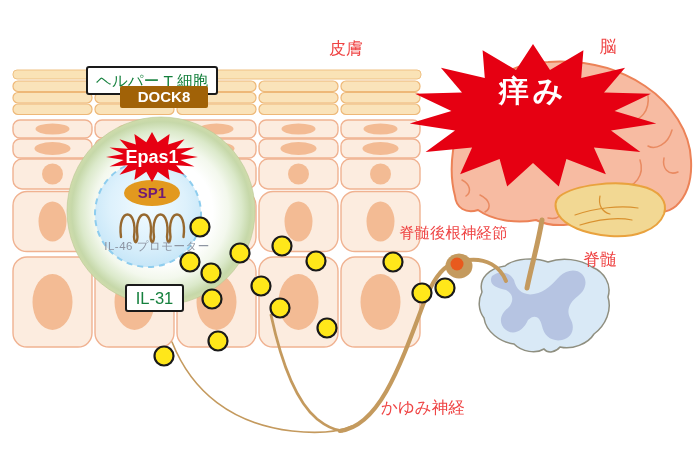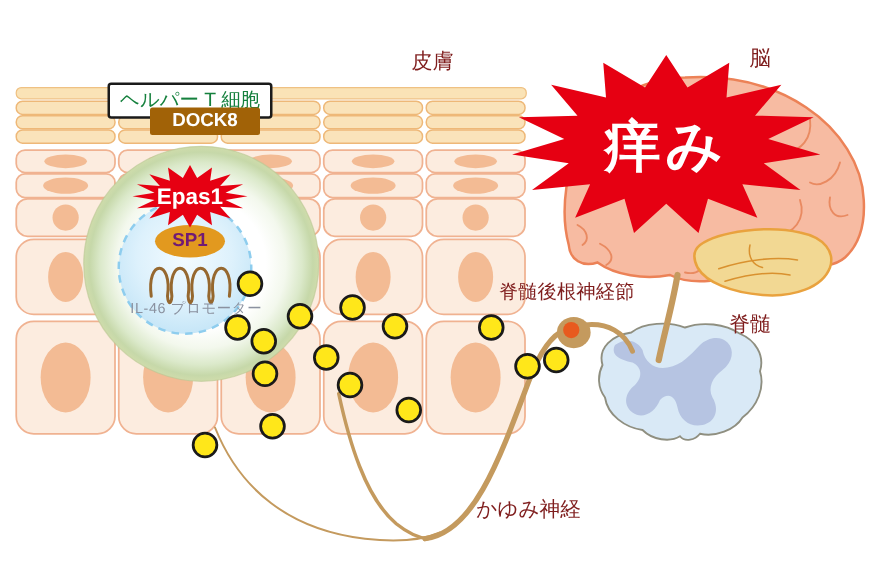--- a/index.html
+++ b/index.html
@@ -1,21 +1,21 @@
 <!DOCTYPE html>
 <html><head>
 <meta charset="utf-8">
 <style>
   html,body{margin:0;padding:0;background:#fff;}
   .canvas{
     position:relative;width:700px;height:464px;background:#ffffff;overflow:hidden;
     font-family:"Liberation Sans", sans-serif;
   }
   .canvas svg{position:absolute;left:0;top:0;}
-  .lbl{position:absolute;color:#7f1d1d;white-space:nowrap;}
+  .lbl{position:absolute;color:#ef4444;white-space:nowrap;}
   .lbl.center{text-align:center;}
   .box{
     position:absolute;background:#fff;border:2px solid #1a1a1a;border-radius:3px;
     text-align:center;color:#15803d;
   }
   .badge{
     position:absolute;text-align:center;color:#fff;font-weight:bold;border-radius:2px;
   }
   .star-text{position:absolute;text-align:center;color:#fff;font-weight:bold;}
 </style>
@@ -199,21 +199,22 @@
   <div class="box" style="left:86px;top:66px;width:128px;height:25px;font-size:15.5px;line-height:25px;">ヘルパー T 細胞</div>
 
   <div class="badge" style="left:120px;top:86px;width:88px;height:22px;background:#a16207;font-size:15px;line-height:22px;">DOCK8</div>
 
   <div class="star-text" style="left:107px;top:147px;width:90px;font-size:18px;">Epas1</div>
 
   <div class="star-text" style="left:122px;top:184px;width:60px;font-size:15px;color:#701a75;">SP1</div>
 
   <div class="lbl center" style="left:92px;top:239px;width:130px;font-size:11.5px;color:#8b92a0;letter-spacing:0.5px;">IL-46 プロモーター</div>
 
+  <div class="box" style="left:125px;top:284px;width:55px;height:24px;border-width:2.5px;font-size:16.5px;line-height:24px;">IL-31</div>
 
   <div class="lbl" style="left:399px;top:223px;font-size:15.5px;">脊髄後根神経節</div>
 
   <div class="lbl" style="left:583px;top:248px;font-size:17px;text-align:right;">脊髄</div>
 
   <div class="lbl" style="left:381px;top:397px;font-size:16.5px;font-family:Liberation Mono, monospace;">かゆみ神経</div>
 
-  <div class="star-text" style="left:458px;top:87px;width:150px;font-size:45px;letter-spacing:4px;">痒み</div>
+  <div class="star-text" style="left:458px;top:71px;width:150px;font-size:30px;letter-spacing:4px;">痒み</div>
 </div>
 
 </body></html>

